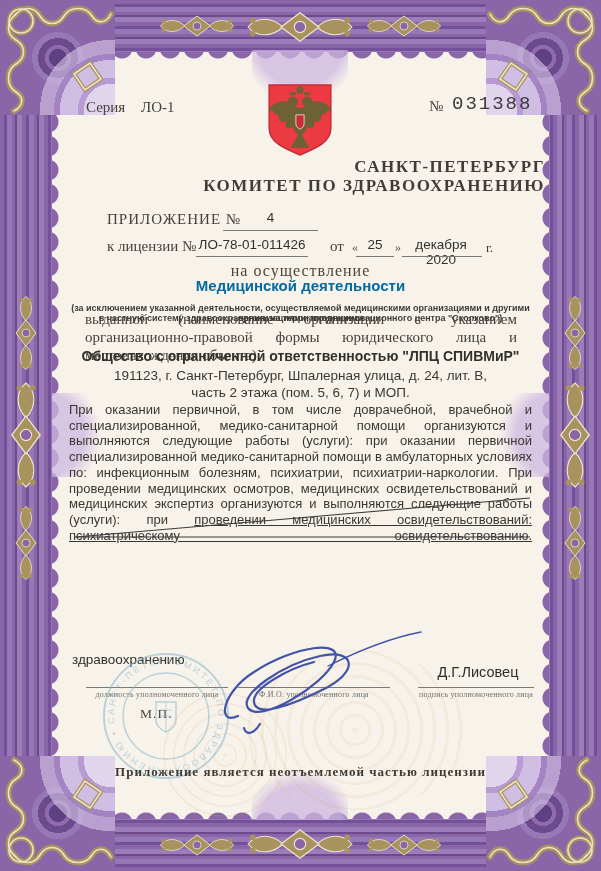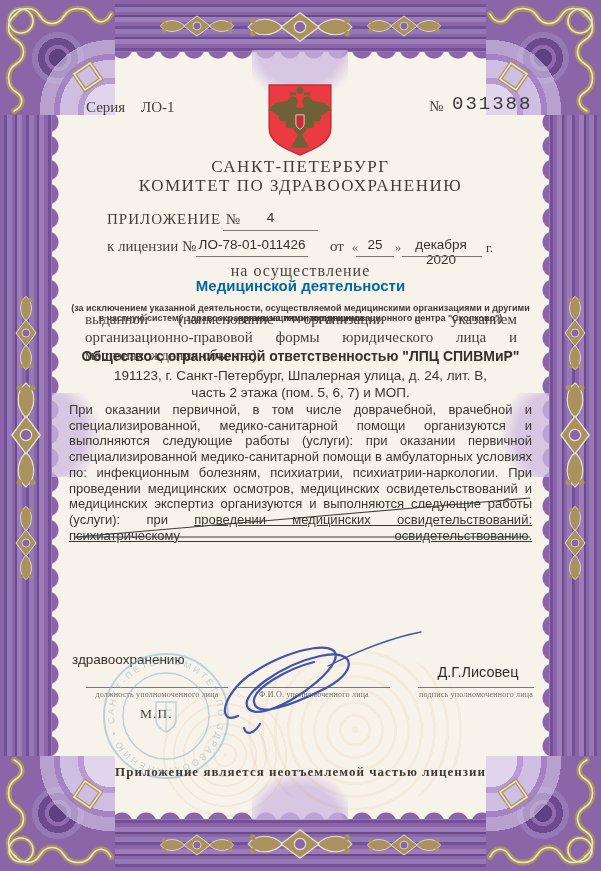--- a/index.html
+++ b/index.html
@@ -60,21 +60,21 @@
   .g1{left:240px;top:650px;width:230px;height:160px;
       background:repeating-radial-gradient(circle at 50% 50%,rgba(216,160,96,.10) 0 3px,rgba(216,160,96,0) 3px 13px);}
   .g2{left:160px;top:690px;width:130px;height:130px;
       background:repeating-radial-gradient(circle at 50% 50%,rgba(216,160,96,.12) 0 2px,rgba(216,160,96,0) 2px 10px);}
 
   
   .content{position:absolute;inset:0;z-index:5;}
   .lbl{font-size:15px;color:#45403c;}
   .val{font-family:"Liberation Sans",sans-serif;font-size:13.5px;color:#34312d;text-align:center;}
   .rule{position:absolute;height:1px;background:#7c7a76;}
-  .title{font-weight:normal;font-size:17px;letter-spacing:1.5px;color:#413c38;}
+  .title{font-weight:bold;font-size:17px;letter-spacing:1.5px;color:#413c38;text-align:right;}
   .cap{position:absolute;font-family:"Liberation Serif",serif;font-size:8px;color:#6f6d69;text-align:center;letter-spacing:.2px;}
   .works{font-family:"Liberation Sans",sans-serif;font-size:13px;line-height:15.7px;color:#3a3733;
          text-align:justify;text-align-last:justify;}
   .works .u{text-decoration:underline;}
   .note-small{font-family:"Liberation Sans",sans-serif;font-size:9px;font-weight:bold;color:#3f3c38;margin-top:9px;}
   .seal-svg{opacity:.5;}
 </style>
 </head>
 <body>
 

